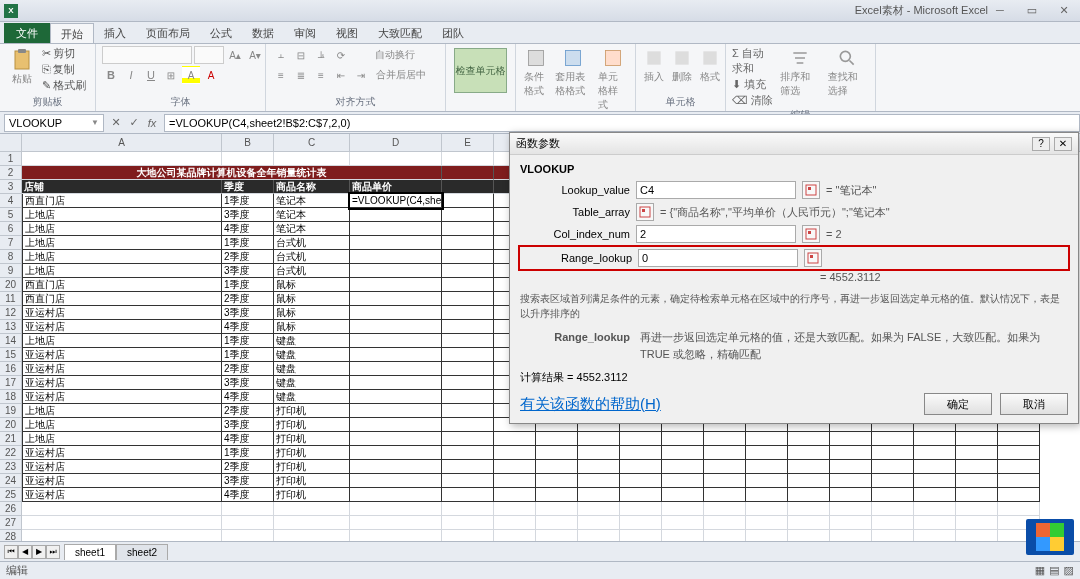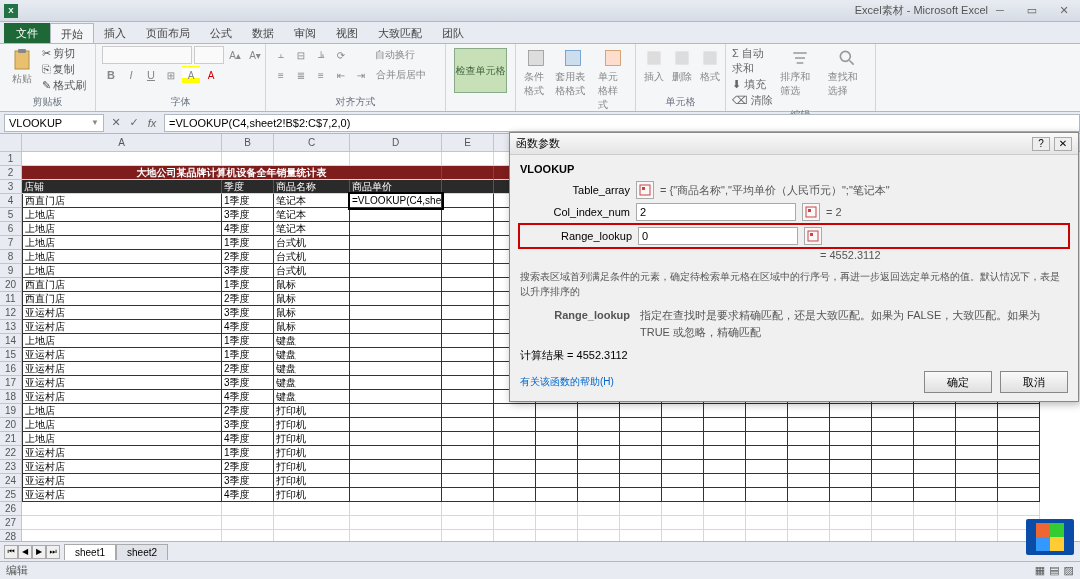--- a/index.html
+++ b/index.html
@@ -38,21 +38,21 @@
 .colheads{display:flex;height:18px;background:#e8ecf2;border-bottom:1px solid #c0c6ce}
 .corner{width:22px;border-right:1px solid #c0c6ce;background:#e8ecf2}
 .colhead{border-right:1px solid #c0c6ce;text-align:center;color:#555;font-size:10px;line-height:18px;cursor:pointer}
 .gridbody{display:flex;height:389px;overflow:auto}
 .rowheads{width:22px;background:#e8ecf2;border-right:1px solid #c0c6ce}
 .rowhead{height:14px;border-bottom:1px solid #c0c6ce;text-align:center;color:#555;font-size:10px;line-height:14px;cursor:pointer}
 .cells{position:relative}
 .row{display:flex;height:14px}
 .cell{border-right:1px solid #d4d8de;border-bottom:1px solid #d4d8de;font-size:10px;line-height:14px;padding:0 2px;overflow:hidden;white-space:nowrap}
 .hdr-row .cell{background:#7f1d1d;color:#fff;text-align:center;font-weight:bold;border-right:1px solid #555}
-.subhdr-row .cell{background:#2a2a2a;color:#fff;font-weight:normal;border-right:1px solid #555}
+.subhdr-row .cell{background:#2a2a2a;color:#fff;font-weight:bold;border-right:1px solid #555}
 .data-row .cell{border:1px solid #333;border-top:none;border-left:none}
 .data-row:first-of-type .cell{border-top:1px solid #333}
 .data-row .cell:first-child{border-left:1px solid #333}
 .active-cell{background:#fff;outline:2px solid #000;position:relative;z-index:2}
 .sheettabs{height:20px;background:#e8ecf2;border-top:1px solid #b0b8c4;display:flex;align-items:center;padding-left:4px;gap:0}
 .sheettabs .nav{display:flex;gap:0;margin-right:4px}
 .sheettabs .nav span{width:14px;height:14px;border:1px solid #aaa;background:#f0f0f0;display:flex;align-items:center;justify-content:center;font-size:8px;cursor:pointer}
 .sheettab{padding:2px 10px;background:#fff;border:1px solid #aaa;border-bottom:none;font-size:10px;cursor:pointer}
 .sheettab.inactive{background:#e0e4ea}
 .statusbar{height:18px;background:#e8ecf2;border-top:1px solid #b0b8c4;display:flex;align-items:center;padding:0 6px;font-size:10px;color:#555;justify-content:space-between}
@@ -64,21 +64,21 @@
 .dialog .funcname{font-weight:bold;margin-bottom:6px}
 .dialog .argrow{display:flex;align-items:center;margin-bottom:4px;gap:6px}
 .dialog .argrow .alabel{width:110px;text-align:right}
 .dialog .argrow input{width:160px;height:18px;border:1px solid #aaa;padding:0 3px;font-size:11px}
 .dialog .argrow .refbtn{width:18px;height:18px;border:1px solid #aaa;background:#f8f8f8;cursor:pointer;display:flex;align-items:center;justify-content:center}
 .dialog .argrow .refbtn svg{width:12px;height:12px}
 .dialog .argrow .aval{color:#555;flex:1}
 .dialog .highlight{border:2px solid #c00;padding:2px;margin:-2px}
 .dialog .desc{color:#555;margin:8px 0;line-height:1.5;font-size:10px}
 .dialog .linkrow{display:flex;justify-content:space-between;align-items:center;margin-top:8px}
-.dialog .linkrow a{color:#06c;cursor:pointer;font-size:10px}
+.dialog .linkrow a{color:#06c;text-decoration:underline;cursor:pointer;font-size:15px}
 .dialog .btns{display:flex;gap:8px}
 .dialog .btns button{width:68px;height:22px;border:1px solid #888;background:linear-gradient(#fafafa,#e0e0e0);cursor:pointer;font-size:11px}
 .watermark{position:absolute;right:6px;bottom:24px;z-index:200;display:flex;align-items:center;gap:6px;background:#0a4da8;padding:4px 10px;border-radius:2px}
 .watermark .logo{width:28px;height:28px;position:relative}
 .watermark .logo span{position:absolute;width:14px;height:14px}
 .watermark .txt{color:#19c2ff;font-size:26px;font-weight:bold;font-style:italic;text-shadow:1px 1px 0 #003a80}
 </style>
 </head>
 <body>
 
@@ -902,20 +902,31 @@
     <span>函数参数</span>
     <div class="dclose">
       <span>?</span>
       <span>✕</span>
     </div>
   </div>
   <div class="dbody">
     <div class="funcname">VLOOKUP</div>
     <div id="argrows">
         <div class="argrow">
+          <span class="alabel">Lookup_value</span>
+          <input value="C4" style="">
+          <span class="refbtn">
+            <svg viewBox="0 0 12 12">
+              <rect x="1" y="1" width="10" height="10" fill="none" stroke="#c44"></rect>
+              <rect x="3" y="3" width="3" height="3" fill="#c44"></rect>
+            </svg>
+          </span>
+          <span class="aval">= "笔记本"</span>
+        </div>
+        <div class="argrow">
           <span class="alabel">Table_array</span>
           <span class="refbtn">
             <svg viewBox="0 0 12 12">
               <rect x="1" y="1" width="10" height="10" fill="none" stroke="#c44"></rect>
               <rect x="3" y="3" width="3" height="3" fill="#c44"></rect>
             </svg>
           </span>
           <span class="aval">= {"商品名称","平均单价（人民币元）";"笔记本"</span>
         </div>
         <div class="argrow">
@@ -937,21 +948,21 @@
               <rect x="1" y="1" width="10" height="10" fill="none" stroke="#c44"></rect>
               <rect x="3" y="3" width="3" height="3" fill="#c44"></rect>
             </svg>
           </span>
         </div>
       </div>
     <div style="text-align:left;margin-left:300px;color:#555;margin-top:2px">= 4552.3112</div>
     <div class="desc">搜索表区域首列满足条件的元素，确定待检索单元格在区域中的行序号，再进一步返回选定单元格的值。默认情况下，表是以升序排序的</div>
     <div class="desc" style="display:flex;gap:10px">
       <span style="width:110px;text-align:right;font-weight:bold">Range_lookup</span>
-      <span style="flex:1">指定在查找时是要求精确匹配，还是大致匹配。如果为 FALSE，大致匹配。如果为 TRUE 或忽略，精确匹配</span>
+      <span style="flex:1">再进一步返回选定单元格的值，还是大致匹配。如果为 FALSE，大致匹配。如果为 TRUE 或忽略，精确匹配</span>
     </div>
     <div style="margin-top:6px">计算结果 = 4552.3112</div>
     <div class="linkrow">
       <a>有关该函数的帮助(H)</a>
       <div class="btns">
         <button>确定</button>
         <button>取消</button>
       </div>
     </div>
   </div>

